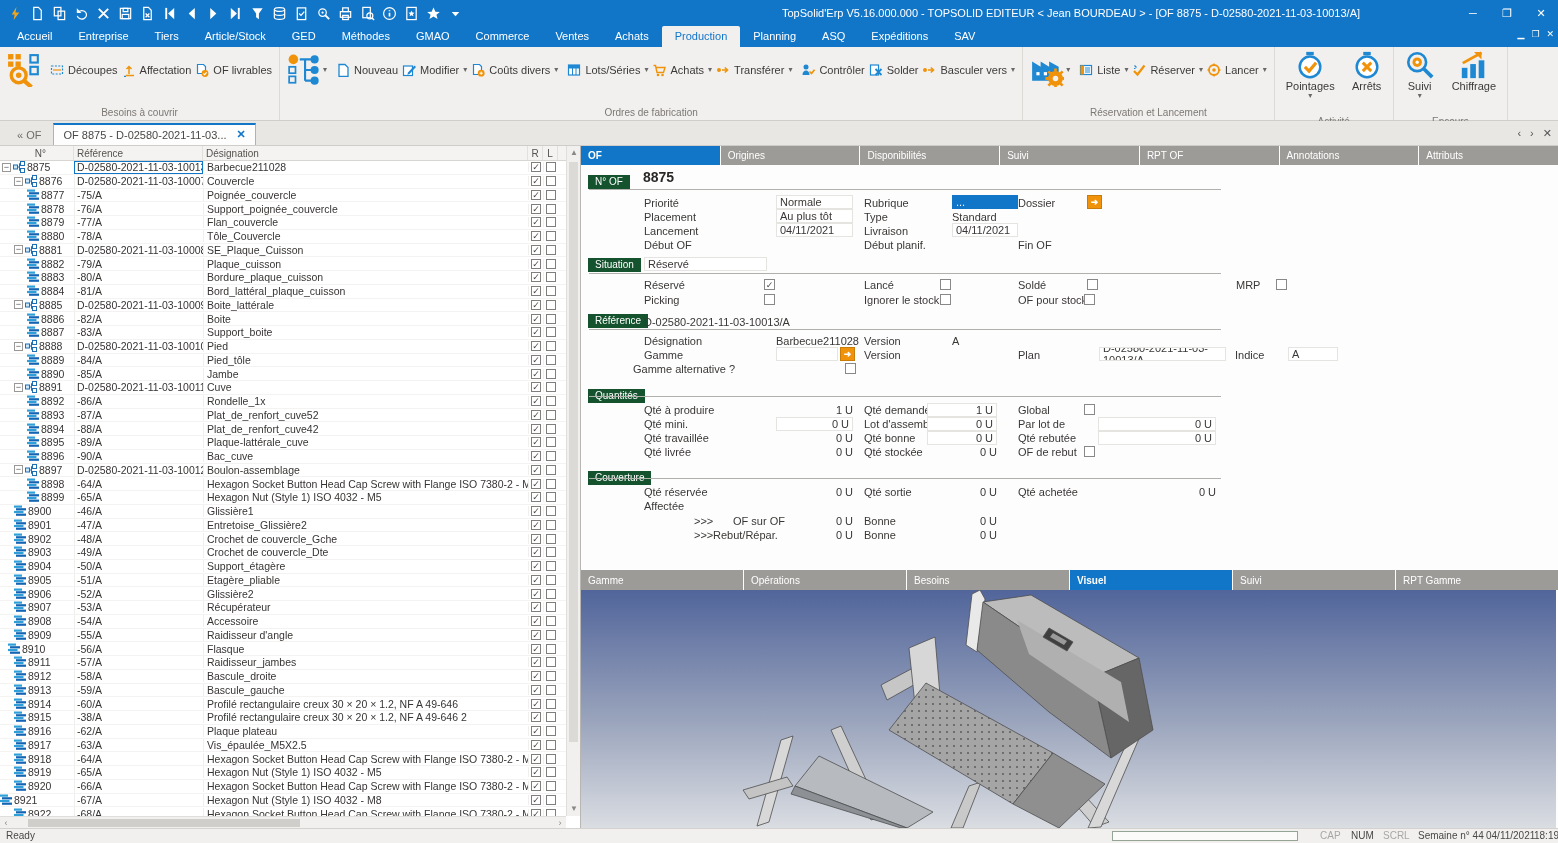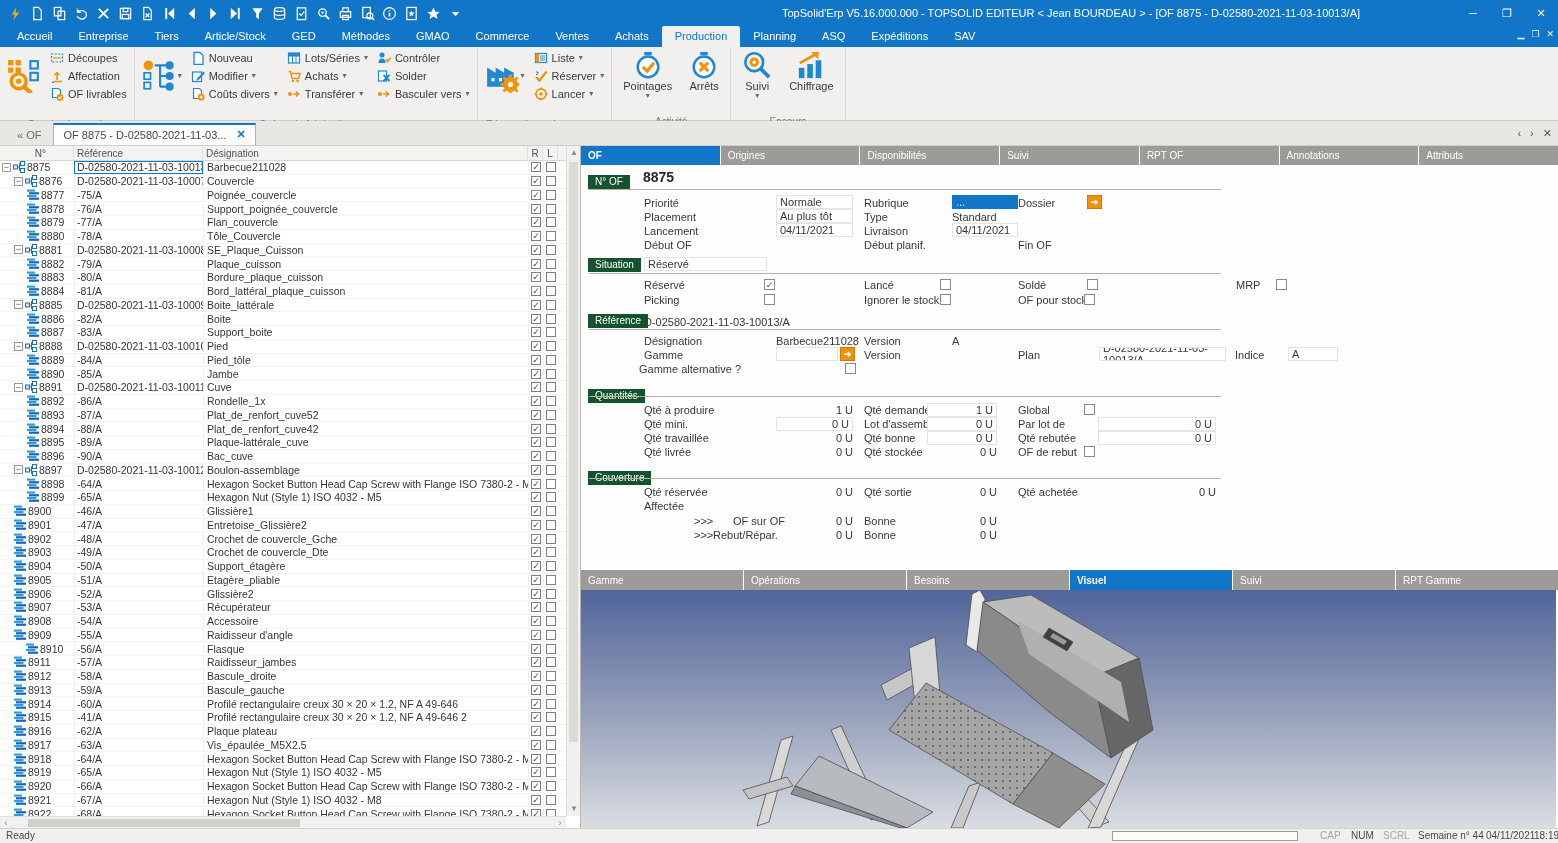--- a/index.html
+++ b/index.html
@@ -20,21 +20,21 @@
   .menu-tab{color:#fff;font-size:11px;padding:4px 13px 3px;cursor:default;}
   .menu-tab.active{background:#f1f0ef;color:#1276c8;border-radius:2px 2px 0 0;}
   .mdi-controls{position:absolute;right:4px;top:3px;display:flex;gap:7px;color:#fff;font-size:9px;}
 
   
   .ribbon{height:74px;background:#f1f0ef;border-bottom:1px solid #d0cecb;display:flex;}
   .rb-group{display:flex;flex-direction:column;border-right:1px solid #dcdad7;padding:2px 5px 0;}
   .rb-items{flex:1;display:flex;align-items:center;gap:5px;}
   .rb-label{font-size:10px;color:#7c7874;text-align:center;padding:0 2px 2px;white-space:nowrap;margin-top:16px;}
   .rb-large{display:flex;align-items:center;gap:2px;padding:1px 2px;}
-  .rb-stack{display:flex;flex-direction:column;justify-content:center;}
+  .rb-stack{display:flex;flex-direction:row;justify-content:center;}
   .rb-small{display:flex;align-items:center;gap:4px;font-size:11px;color:#3c3a38;height:18px;padding:0 2px;white-space:nowrap;cursor:default;}
   .rb-big{display:flex;flex-direction:column;align-items:center;font-size:11px;color:#3c3a38;padding:1px 6px 0;cursor:default;}
   .caret{color:#6b6967;font-size:8px;line-height:8px;}
 
   
   .docstrip{height:25px;background:#e9e7e4;border-bottom:1px solid #cfcdca;display:flex;align-items:flex-end;padding-left:5px;position:relative;}
   .dtab{font-size:11px;color:#6e6c6a;padding:4px 12px;cursor:default;}
   .dtab.active{background:#fdfdfd;border:1px solid #8fb8e2;border-bottom:none;border-top:2px solid #1276c8;color:#4a4846;display:flex;align-items:center;gap:10px;padding:3px 9px 4px;}
   .dt-close{color:#1276c8;font-weight:bold;font-size:11px;cursor:default;}
   .strip-ctrl{position:absolute;right:6px;top:6px;display:flex;gap:9px;color:#555;font-size:11px;}
@@ -1183,21 +1183,21 @@
     <div class="c-ref">-55/A</div>
     <div class="c-des">Raidisseur d'angle</div>
     <div class="c-r">
             <span class="cb">✓</span>
           </div>
     <div class="c-l">
             <span class="cb"></span>
           </div>
   </div>
         <div class="trow">
-    <div class="c-no" style="padding-left:26px">
+    <div class="c-no" style="padding-left:8px">
             <svg width="12" height="12" viewBox="0 0 12 12" style="flex:none;margin-right:2px">
               <rect x="0" y="0.5" width="8" height="2.2" fill="#2e9fd8"></rect>
               <rect x="2" y="3.2" width="10" height="2.2" fill="#1464b4"></rect>
               <rect x="0" y="5.9" width="9.5" height="2.2" fill="#2e9fd8"></rect>
               <rect x="2" y="8.6" width="10" height="2.2" fill="#1464b4"></rect>
             </svg>
             <span>8910</span>
           </div>
     <div class="c-ref">-56/A</div>
     <div class="c-des">Flasque</div>
@@ -1287,21 +1287,21 @@
         <div class="trow">
     <div class="c-no" style="padding-left:14px">
             <svg width="12" height="12" viewBox="0 0 12 12" style="flex:none;margin-right:2px">
               <rect x="0" y="0.5" width="8" height="2.2" fill="#2e9fd8"></rect>
               <rect x="2" y="3.2" width="10" height="2.2" fill="#1464b4"></rect>
               <rect x="0" y="5.9" width="9.5" height="2.2" fill="#2e9fd8"></rect>
               <rect x="2" y="8.6" width="10" height="2.2" fill="#1464b4"></rect>
             </svg>
             <span>8915</span>
           </div>
-    <div class="c-ref">-41/A</div>
+    <div class="c-ref">-38/A</div>
     <div class="c-des">Profilé rectangulaire creux 30 × 20 × 1.2, NF A 49-646 2</div>
     <div class="c-r">
             <span class="cb">✓</span>
           </div>
     <div class="c-l">
             <span class="cb"></span>
           </div>
   </div>
         <div class="trow">
     <div class="c-no" style="padding-left:14px">
@@ -1392,21 +1392,21 @@
     <div class="c-ref">-66/A</div>
     <div class="c-des">Hexagon Socket Button Head Cap Screw with Flange ISO 7380-2 - M8 × 10</div>
     <div class="c-r">
             <span class="cb">✓</span>
           </div>
     <div class="c-l">
             <span class="cb"></span>
           </div>
   </div>
         <div class="trow">
-    <div class="c-no" style="padding-left:14px">
+    <div class="c-no" style="">
             <svg width="12" height="12" viewBox="0 0 12 12" style="flex:none;margin-right:2px">
               <rect x="0" y="0.5" width="8" height="2.2" fill="#2e9fd8"></rect>
               <rect x="2" y="3.2" width="10" height="2.2" fill="#1464b4"></rect>
               <rect x="0" y="5.9" width="9.5" height="2.2" fill="#2e9fd8"></rect>
               <rect x="2" y="8.6" width="10" height="2.2" fill="#1464b4"></rect>
             </svg>
             <span>8921</span>
           </div>
     <div class="c-ref">-67/A</div>
     <div class="c-des">Hexagon Nut (Style 1) ISO 4032 - M8</div>
@@ -1505,21 +1505,21 @@
         <div class="fi" style="left:283px;top:169px">Version</div>
         <div class="fi" style="left:371px;top:169px">A</div>
         <div class="fi" style="left:63px;top:183px">Gamme</div>
         <div class="fbox" style="left:195px;top:182px;width:62px"></div>
         <div class="farrow" style="left:259px;top:182px">➜</div>
         <div class="fi" style="left:283px;top:183px">Version</div>
         <div class="fi" style="left:437px;top:183px">Plan</div>
         <div class="fbox" style="left:518px;top:182px;width:127px">D-02580-2021-11-03-10013/A</div>
         <div class="fi" style="left:654px;top:183px">Indice</div>
         <div class="fbox" style="left:707px;top:182px;width:50px">A</div>
-        <div class="fi" style="left:58px;top:197px">Gamme alternative ?</div>
+        <div class="fi" style="left:52px;top:197px">Gamme alternative ?</div>
         <span class="fcb" style="left:264px;top:198px"></span>
         <div class="fbadge" style="left:7px;top:224px">Quantités</div>
         <div class="frule" style="top:231px"></div>
         <div class="fi" style="left:63px;top:238px">Qté à produire</div>
         <div class="fplain" style="left:195px;top:238px;width:77px">1 U</div>
         <div class="fi" style="left:283px;top:238px">Qté demandée</div>
         <div class="fbox num" style="left:346px;top:238px;width:70px">1 U</div>
         <div class="fi" style="left:437px;top:238px">Global</div>
         <span class="fcb" style="left:503px;top:239px"></span>
         <div class="fi" style="left:63px;top:252px">Qté mini.</div>

